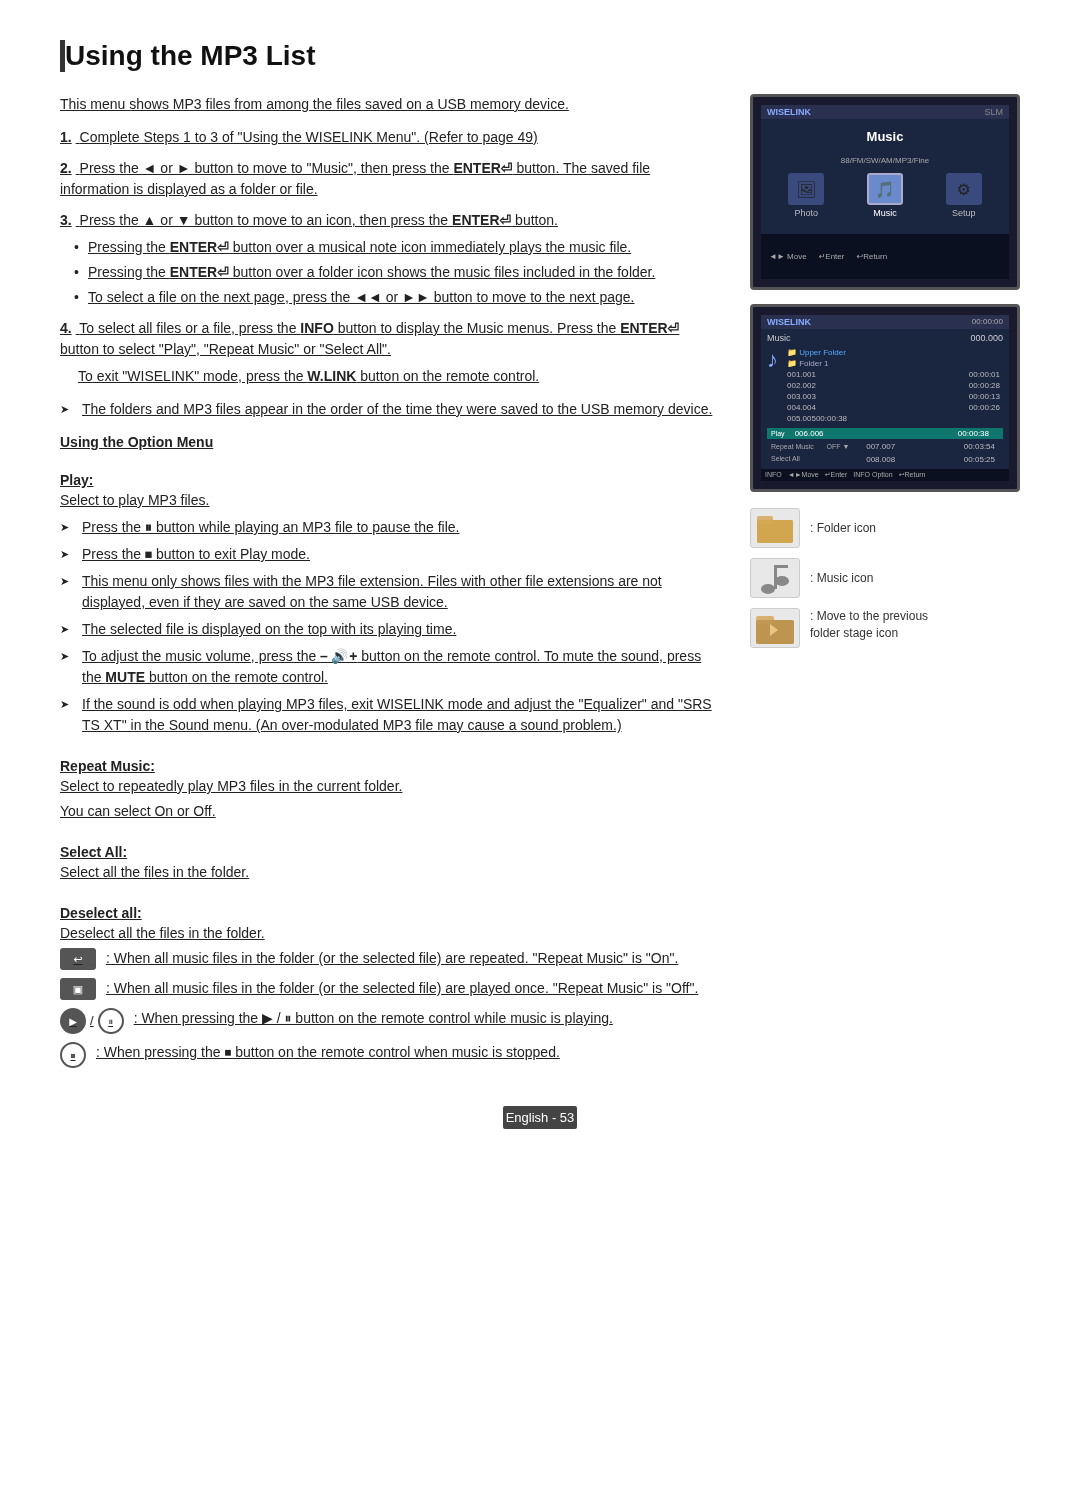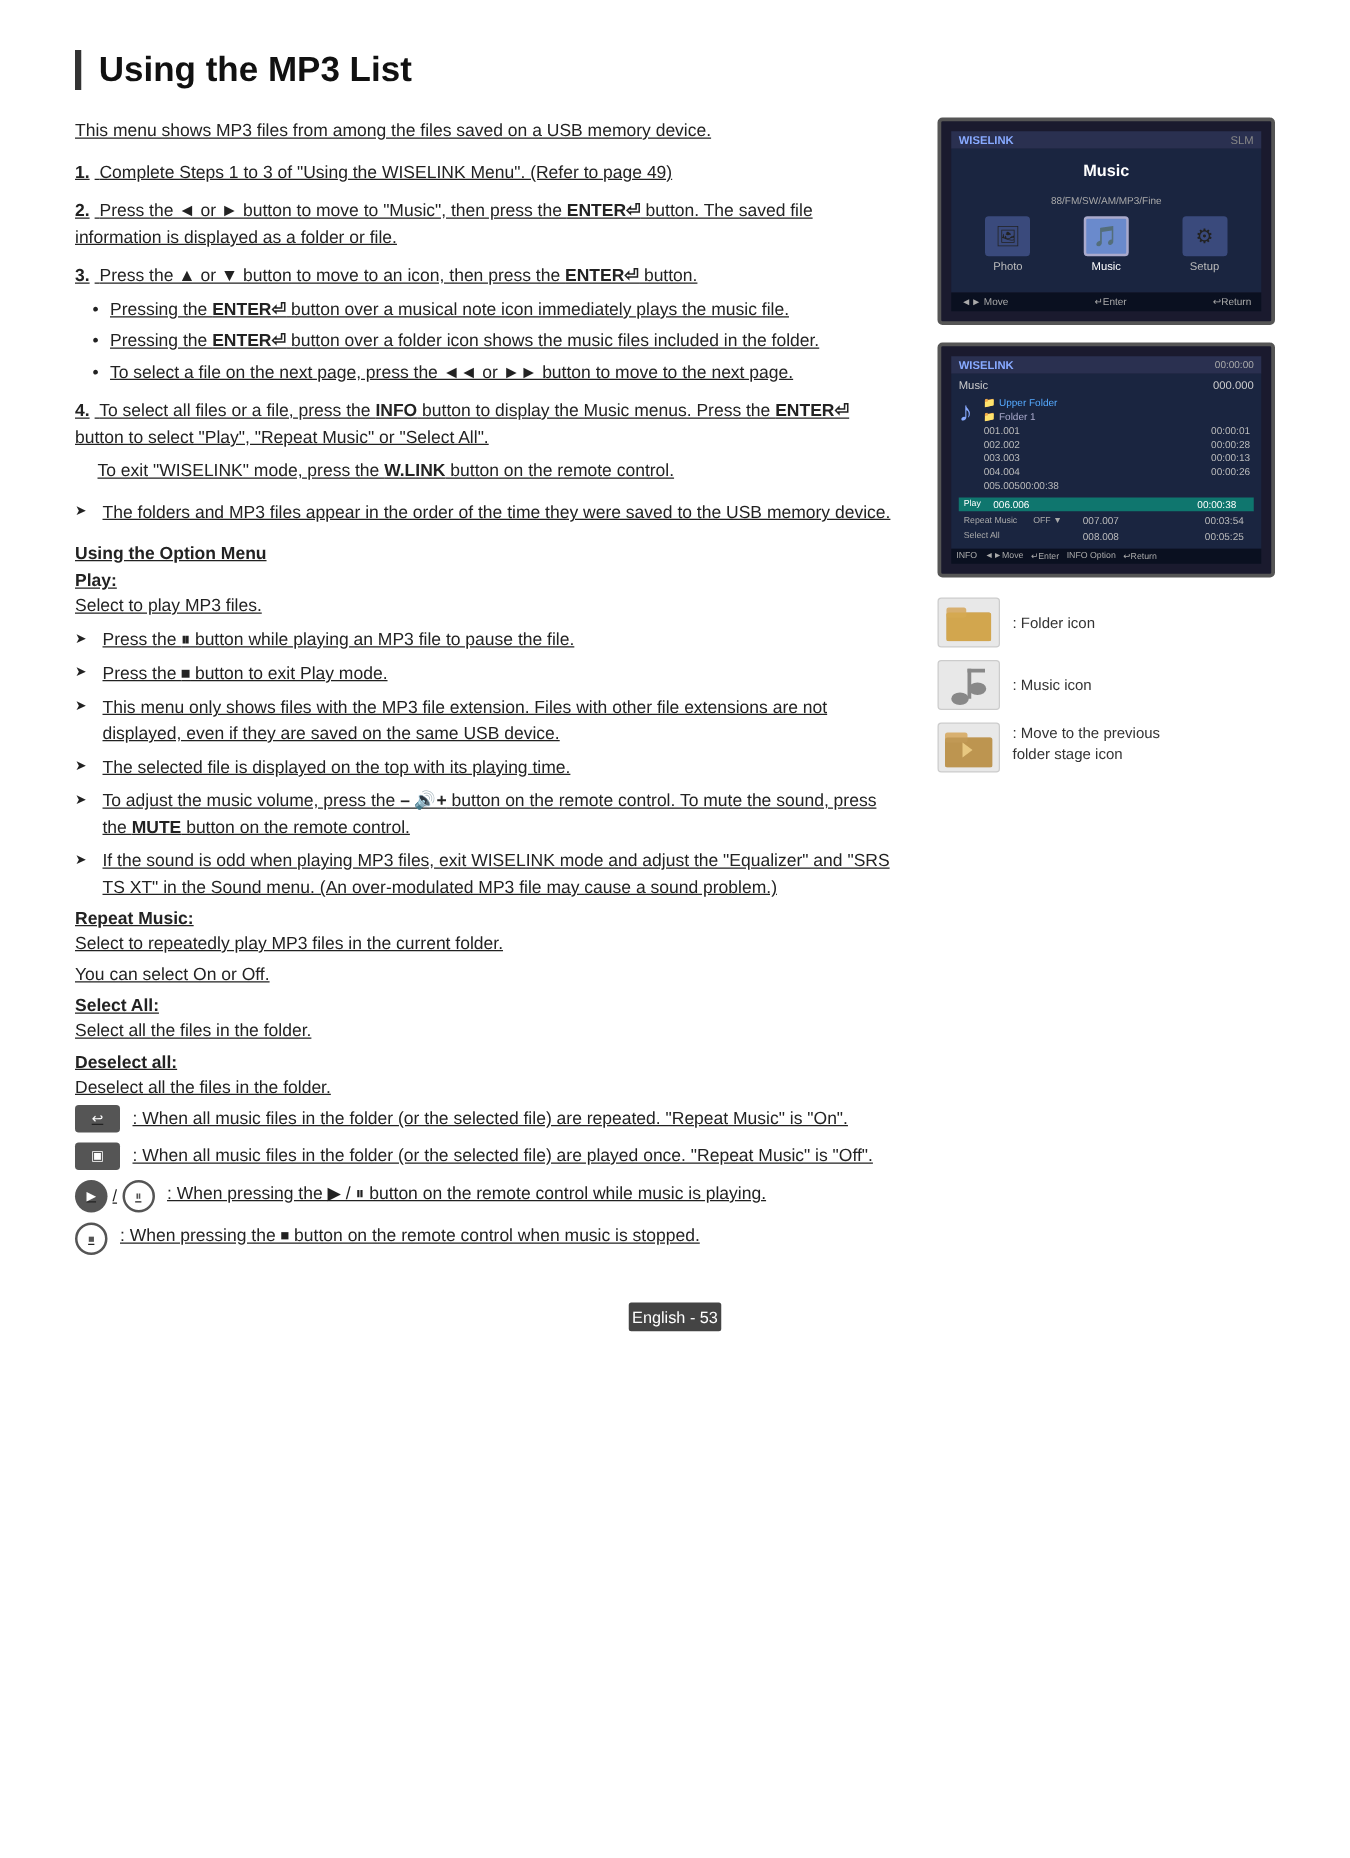--- a/index.html
+++ b/index.html
@@ -8,21 +8,20 @@
       min-height: 1486px;
       background: #fff;
       font-family: Arial, sans-serif;
       font-size: 14px;
       color: #222;
       padding: 40px 60px 40px 60px;
     }
 
     .page-title-section {
       border-left: 5px solid #333;
-      padding-left: 14px;
       margin-bottom: 22px;
     }
     .page-title {
       font-size: 28px;
       font-weight: bold;
       color: #111;
     }
 
     .main-layout {
       display: flex;
@@ -99,21 +98,21 @@
     }
 
     .section-heading {
       font-weight: bold;
       margin-top: 14px;
       margin-bottom: 2px;
     }
 
     .sub-heading {
       font-weight: bold;
-      margin-top: 6px;
+      margin-top: 22px;
       margin-bottom: 2px;
     }
 
     .body-text {
       line-height: 1.5;
       margin-bottom: 4px;
     }
 
     
     .tv-screen {
@@ -285,21 +284,21 @@
           <div style="display:flex;flex-direction:column;align-items:center;gap:3px;">
             <div style="background:#6a8acc;border:2px solid #aac;border-radius:3px;width:36px;height:32px;display:flex;align-items:center;justify-content:center;font-size:16px;">🎵</div>
             <span style="color:#fff;font-size:9px;">Music</span>
           </div>
           <div style="display:flex;flex-direction:column;align-items:center;gap:3px;">
             <div style="background:#3a4a7c;border-radius:3px;width:36px;height:32px;display:flex;align-items:center;justify-content:center;font-size:16px;">⚙</div>
             <span style="color:#bbb;font-size:9px;">Setup</span>
           </div>
         </div>
       </div>
-      <div style="background:#0a1020;color:#aaa;font-size:8px;padding:3px 8px;display:flex;justify-content:space-between;gap:12px;">
+      <div style="background:#0a1020;color:#aaa;font-size:8px;padding:18px 8px;display:flex;justify-content:flex-start;gap:12px;">
         <span>◄► Move</span>
         <span>↵Enter</span>
         <span>↩Return</span>
       </div>
     </div>
 
     <div class="tv-screen" style="margin-bottom:16px;">
       <div style="background:#2a3050;padding:2px 6px;display:flex;justify-content:space-between;">
         <span style="color:#8af;font-size:9px;font-weight:bold;">WISELINK</span>
         <span style="color:#aaa;font-size:8px;">00:00:00</span>

